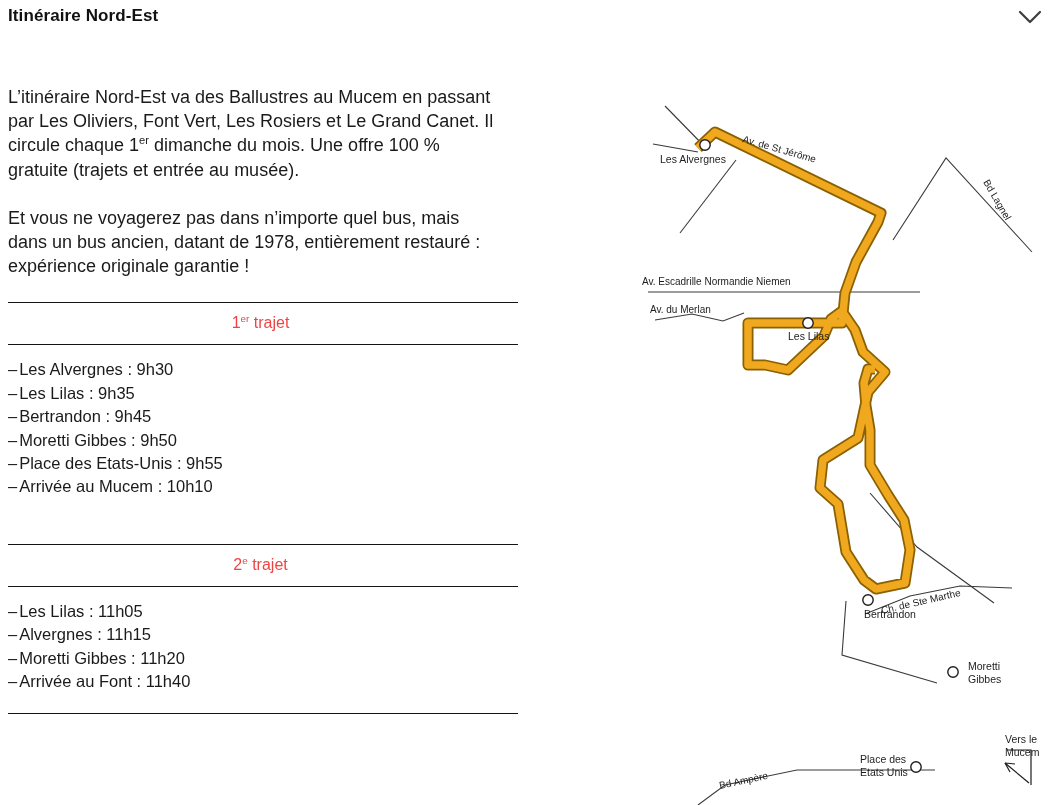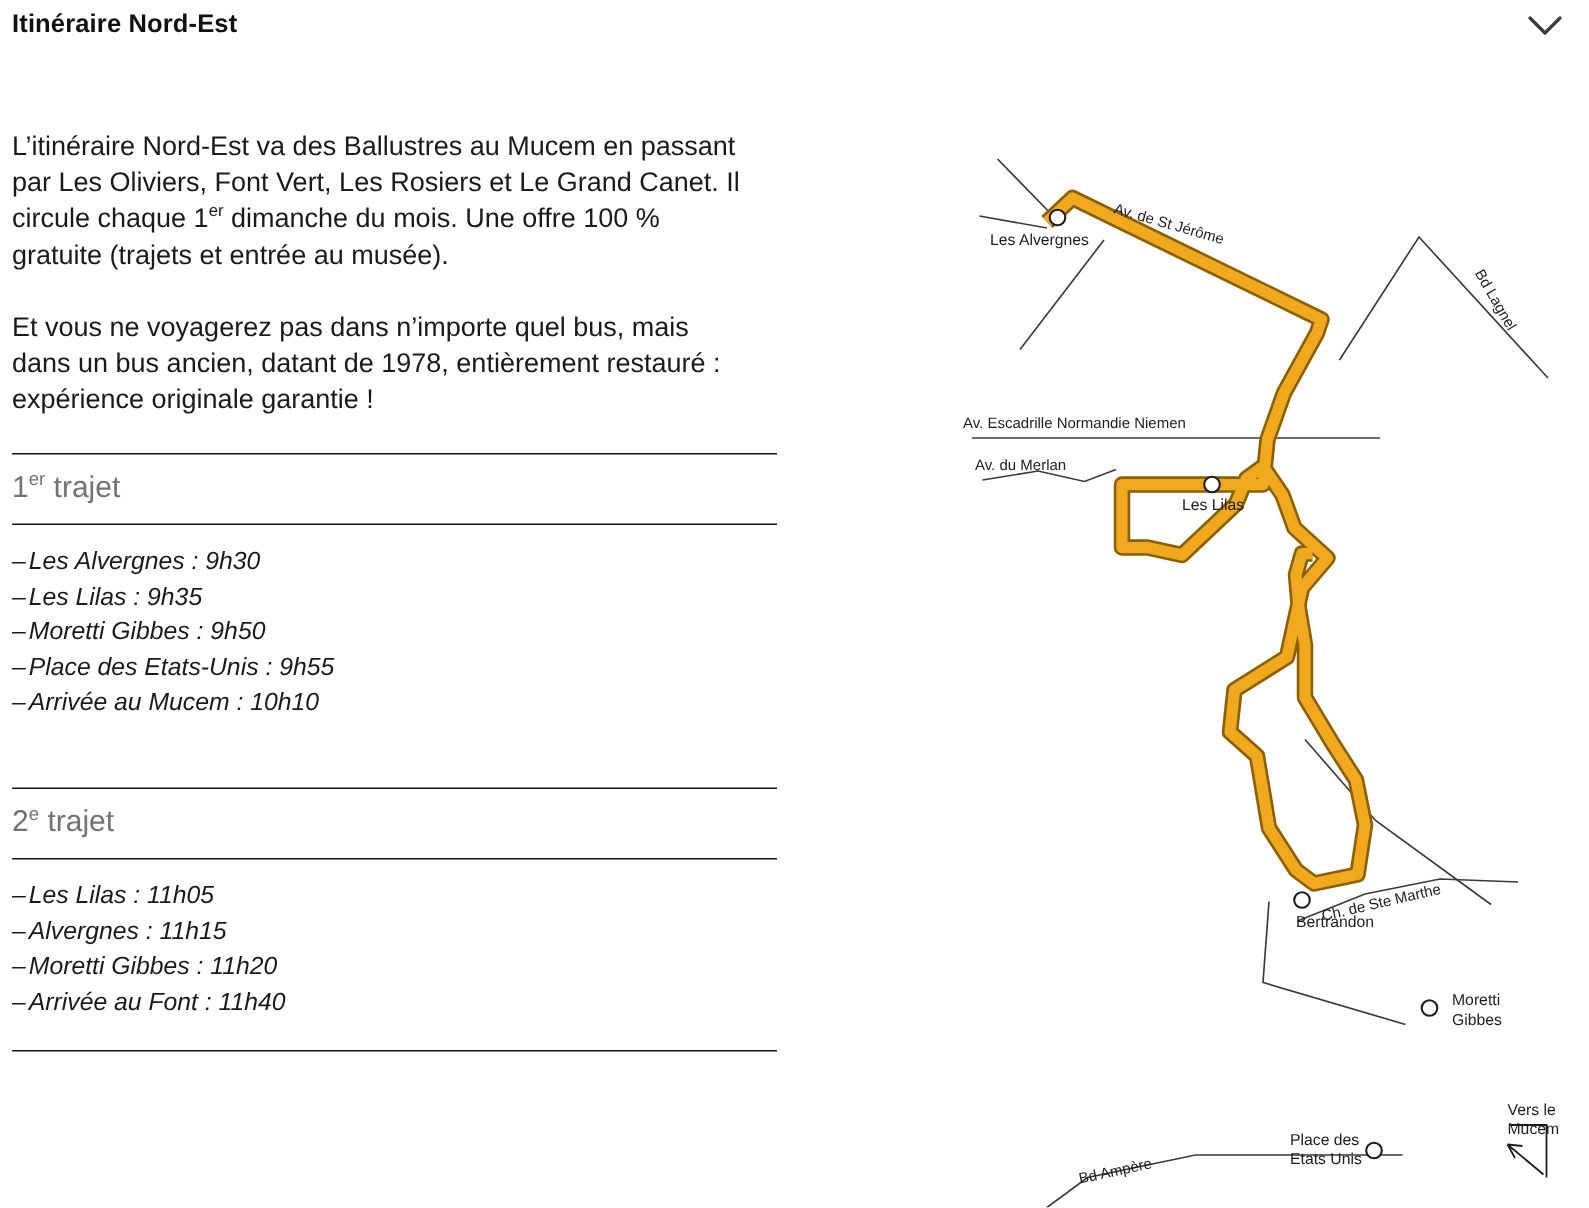--- a/index.html
+++ b/index.html
@@ -63,37 +63,37 @@
 
   .rule {
     border: 0;
     border-top: 1.6px solid #141414;
     margin: 0;
     width: 510px;
     height: 0;
   }
 
   .trajet-heading {
-    font-size: 20px;
-    color: #737373;
+    font-size: 16px;
+    color: #ef4444;
     padding: 11px 0 12px 0;
     font-weight: normal;
     margin: 0;
+    text-align: center;
   }
   .trajet-heading sup {
     font-size: 0.62em;
     vertical-align: super;
     line-height: 0;
   }
 
   .stop-list {
     list-style: none;
     margin: 0;
     padding: 13px 0 0 0;
-    font-style: italic;
   }
   .stop-list li {
     font-size: 16.5px;
     line-height: 23.4px;
     color: #1a1a1a;
     white-space: nowrap;
   }
   .dash { padding-right: 2px; }
 
   .gap-a { height: 20px; }
@@ -134,20 +134,21 @@
 
     <p class="para">Et vous ne voyagerez pas dans n’importe quel bus, mais dans un bus ancien, datant de 1978, entièrement restauré : expérience originale garantie !</p>
 
     <hr class="rule">
     <h2 class="trajet-heading"><span>1</span><sup>er</sup><span> trajet</span></h2>
     <hr class="rule">
 
     <ul class="stop-list">
       <li><span class="dash">–</span><span>Les Alvergnes : 9h30</span></li>
       <li><span class="dash">–</span><span>Les Lilas : 9h35</span></li>
+      <li><span class="dash">–</span><span>Bertrandon : 9h45</span></li>
       <li><span class="dash">–</span><span>Moretti Gibbes : 9h50</span></li>
       <li><span class="dash">–</span><span>Place des Etats-Unis : 9h55</span></li>
       <li><span class="dash">–</span><span>Arrivée au Mucem : 10h10</span></li>
     </ul>
 
     <div class="gap-b"></div>
 
     <hr class="rule">
     <h2 class="trajet-heading"><span>2</span><sup>e</sup><span> trajet</span></h2>
     <hr class="rule">

